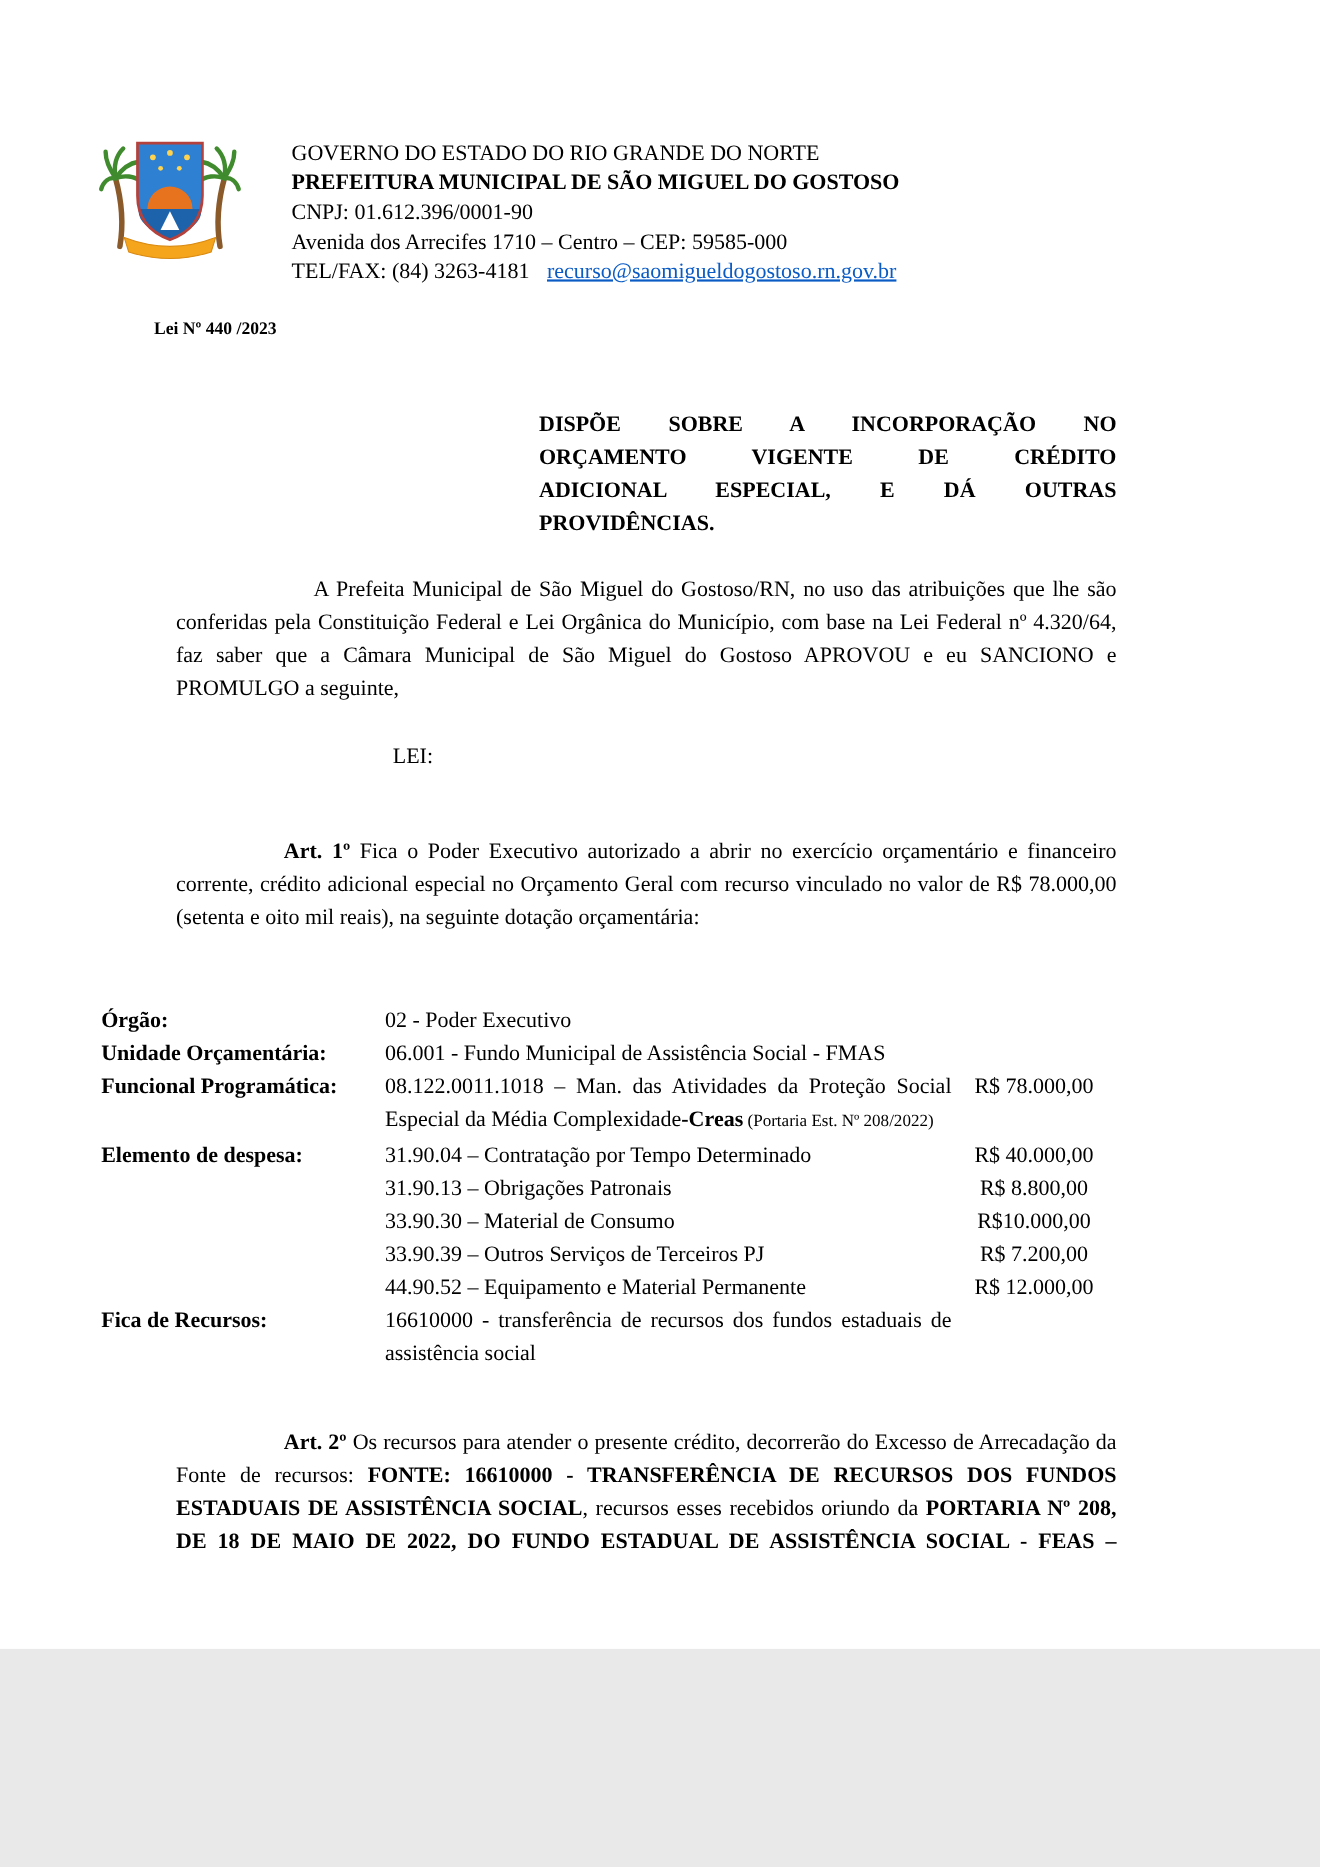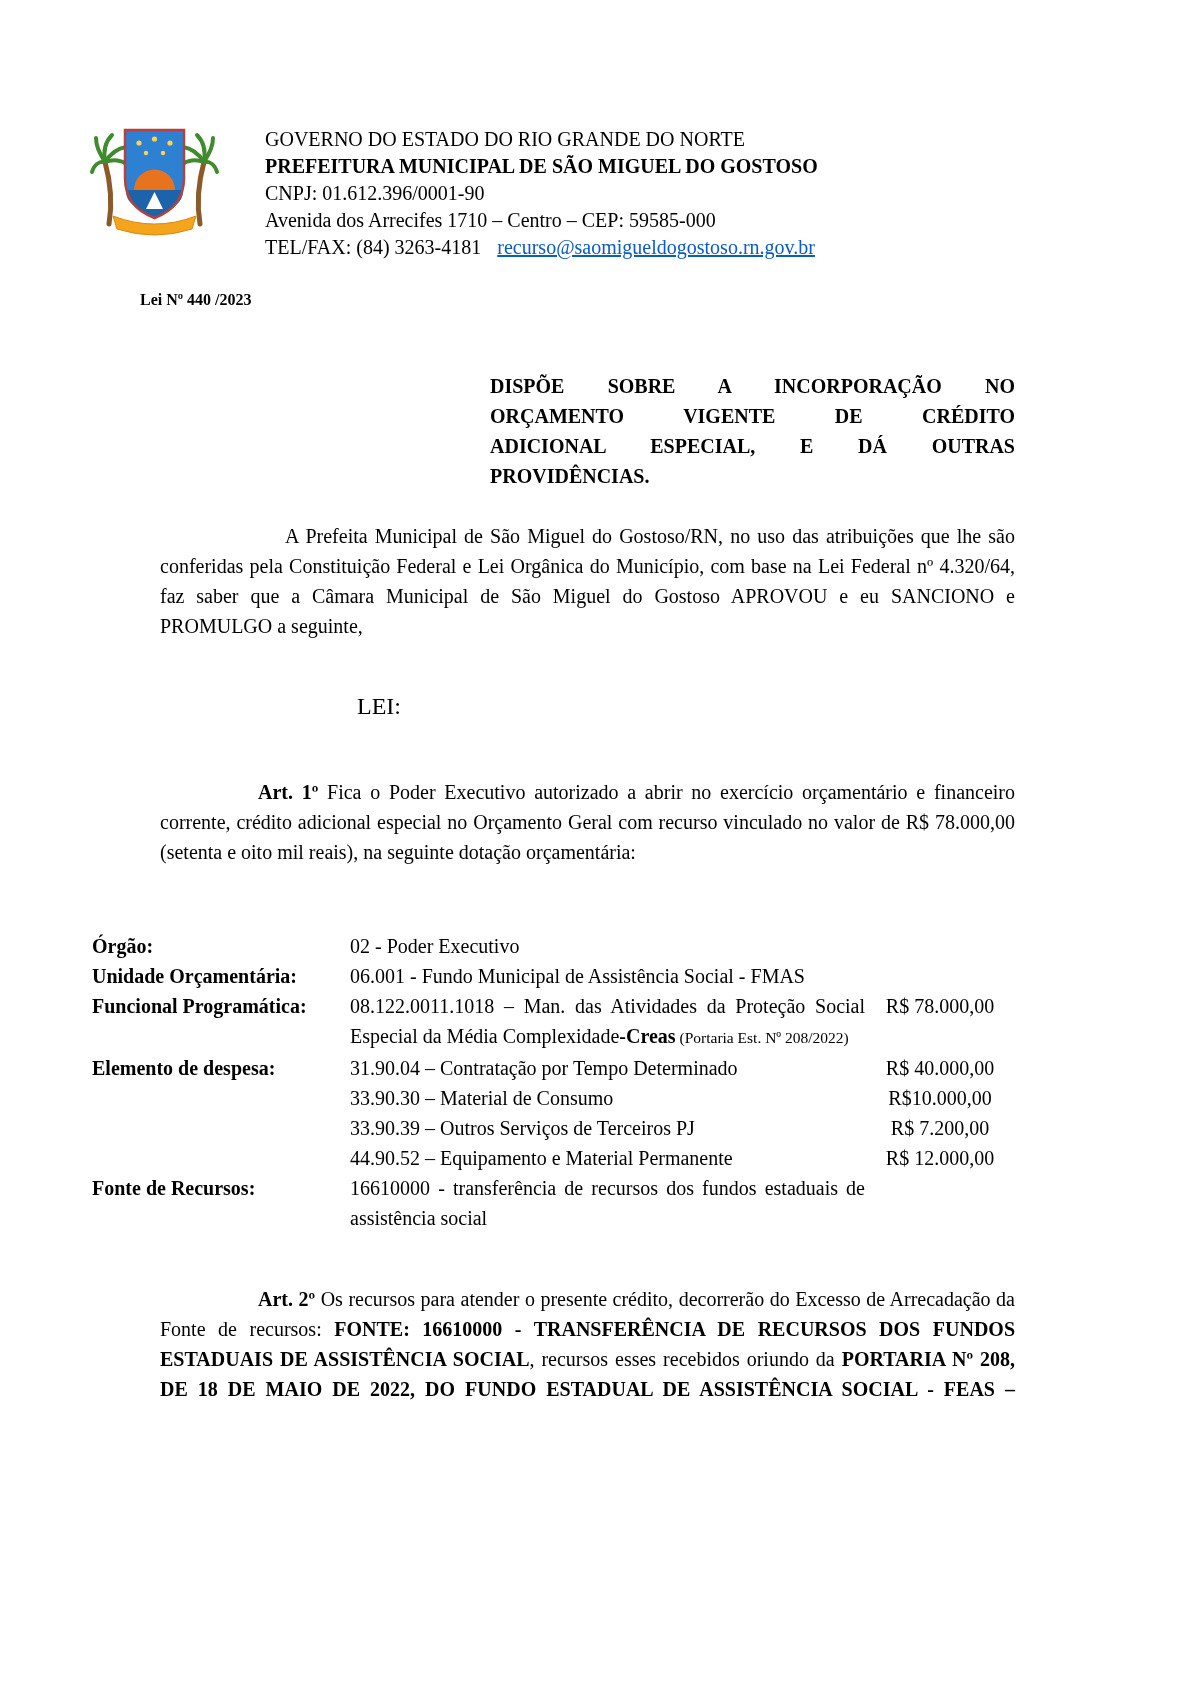--- a/index.html
+++ b/index.html
@@ -5,21 +5,21 @@
 <style>
   * { margin: 0; padding: 0; box-sizing: border-box; }
   html, body { background: #e9e9e9; }
   body {
     width: 1200px;
     font-family: "Liberation Serif", "DejaVu Serif", serif;
     color: var(--ink, #000);
   }
   .page {
     width: 1200px;
-    height: 1697px;
+    height: 1499px;
     background: var(--paper, #fff);
     padding: 110px 91px 0 92px;
     overflow: hidden;
     position: relative;
   }
   .letterhead { display: flex; align-items: flex-start; }
   .crest-wrap { width: 125px; flex: 0 0 125px; }
   .crest { width: 125px; height: 132px; overflow: visible; display: block; }
   .head-text {
     margin-left: 48px;
@@ -53,21 +53,21 @@
   .ementa .eline { text-align: justify; text-align-last: justify; }
   .ementa .eline:last-child { text-align-last: left; }
   .para {
     margin-left: 68px;
     width: 855px;
     font-size: 20px;
     line-height: 30px;
     text-align: justify;
   }
   .preamble { margin-top: 30px; text-indent: 125px; }
-  .lei-label { margin-top: 50px; margin-left: 265px; font-size: 24px; line-height: 30px; }
+  .lei-label { margin-top: 32px; margin-left: 265px; font-size: 20px; line-height: 30px; }
   .article { text-indent: 98px; }
   .art1 { margin-top: 56px; }
   .art2 { margin-top: 51px; text-align-last: justify; }
   table.budget {
     margin-top: 64px;
     width: 923px;
     border-collapse: collapse;
     table-layout: fixed;
     font-size: 20px;
   }
@@ -184,35 +184,40 @@
       <td class="just func"><span>08.122.0011.1018 – Man. das Atividades da Proteção Social Especial da Média Complexidade</span><span class="b">-Creas</span><span class="small"> (Portaria Est. Nº 208/2022)</span></td>
       <td class="val mid">R$ 78.000,00</td>
     </tr>
     <tr>
       <td class="lbl">Elemento de despesa:</td>
       <td>31.90.04 – Contratação por Tempo Determinado</td>
       <td class="val">R$ 40.000,00</td>
     </tr>
     <tr>
       <td class="lbl"></td>
+      <td>31.90.13 – Obrigações Patronais</td>
+      <td class="val">R$ 8.800,00</td>
+    </tr>
+    <tr>
+      <td class="lbl"></td>
       <td>33.90.30 – Material de Consumo</td>
       <td class="val">R$10.000,00</td>
     </tr>
     <tr>
       <td class="lbl"></td>
       <td>33.90.39 – Outros Serviços de Terceiros PJ</td>
       <td class="val">R$ 7.200,00</td>
     </tr>
     <tr>
       <td class="lbl"></td>
       <td>44.90.52 – Equipamento e Material Permanente</td>
       <td class="val">R$ 12.000,00</td>
     </tr>
     <tr>
-      <td class="lbl mid">Fonte de Recursos:</td>
+      <td class="lbl mid">Fica de Recursos:</td>
       <td class="just">16610000 - transferência de recursos dos fundos estaduais de assistência social</td>
       <td class="val"></td>
     </tr>
   </tbody>
     </table>
 
   <p class="para article art2"><span class="b">Art. 2º</span><span> Os recursos para atender o presente crédito, decorrerão do Excesso de Arrecadação da Fonte de recursos: </span><span class="b">FONTE: 16610000 - TRANSFERÊNCIA DE RECURSOS DOS FUNDOS ESTADUAIS DE ASSISTÊNCIA SOCIAL</span><span>, recursos esses recebidos oriundo da </span><span class="b">PORTARIA Nº 208, DE 18 DE MAIO DE 2022, DO FUNDO ESTADUAL DE ASSISTÊNCIA SOCIAL - FEAS –</span></p>
 
 </div>
 

